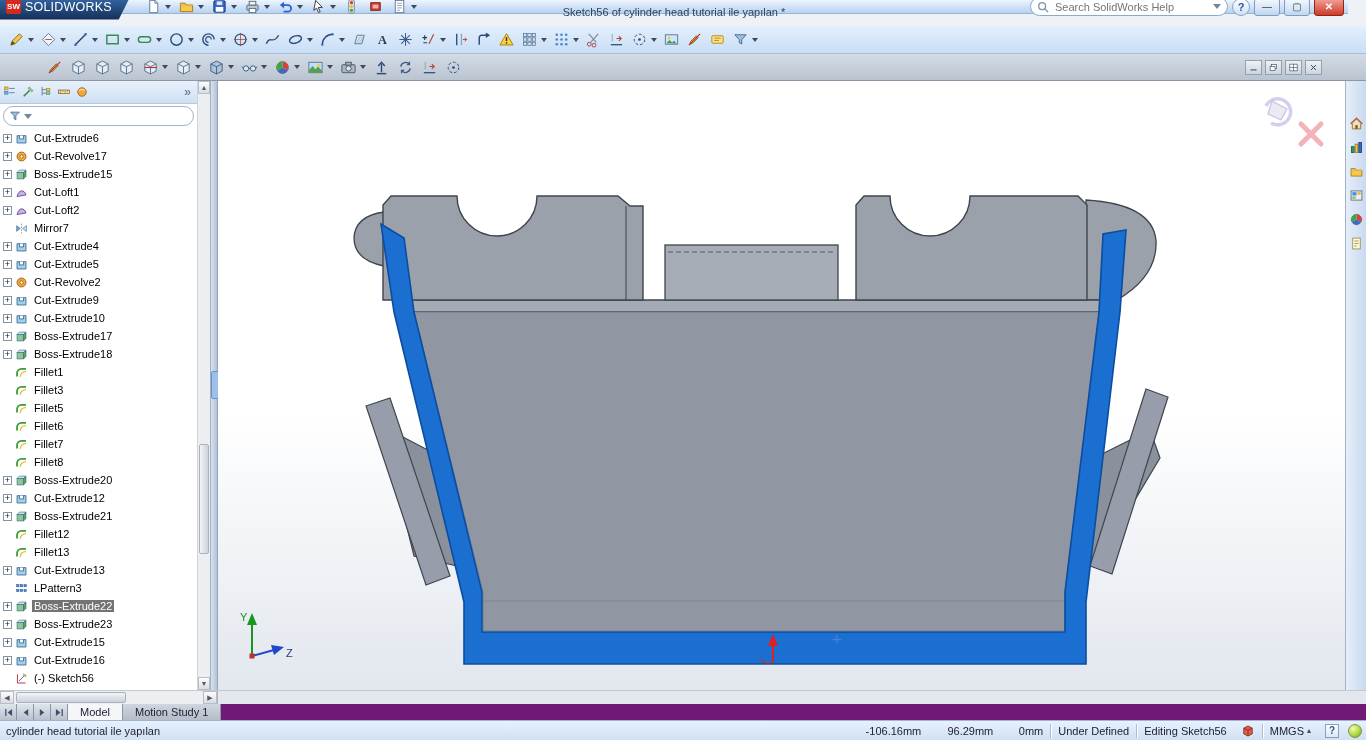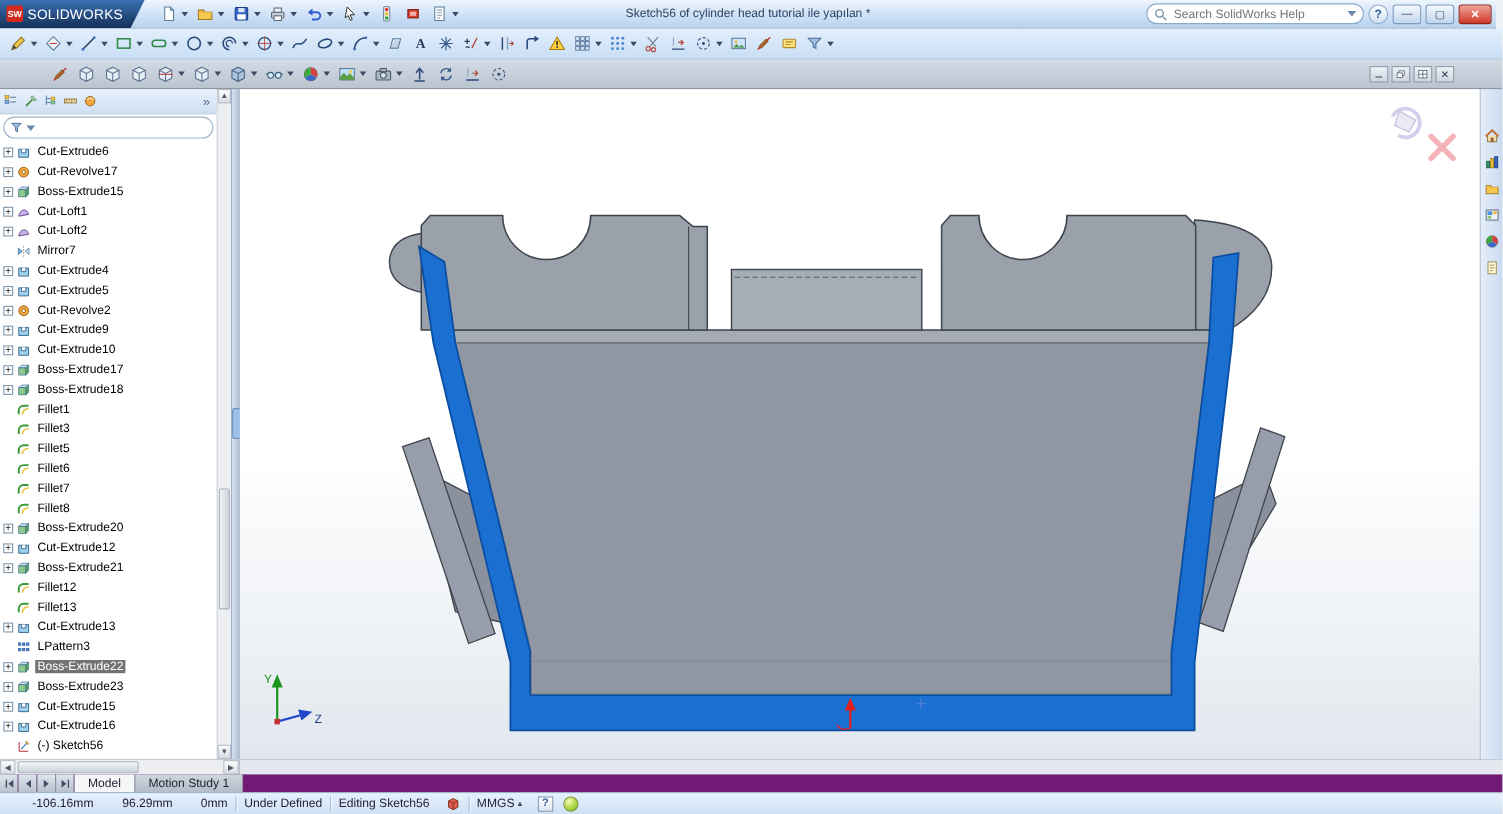--- a/index.html
+++ b/index.html
@@ -1,19 +1,19 @@
 <!DOCTYPE html>
 <html><head>
 <meta charset="utf-8">
 <style>
 *{box-sizing:border-box}
 html,body{margin:0;width:1366px;height:740px;overflow:hidden;font-family:"Liberation Sans",sans-serif;font-size:11px;background:#eef2f7;position:relative}
 
 
-.titlebar{position:absolute;top:0;left:0;right:6px;height:26px;background:linear-gradient(180deg,#eef5fd 0%,#cfe1f6 55%,#b9d3ef 100%);border-bottom:1px solid #96b4d6;display:flex;align-items:center;z-index:6}
+.titlebar{position:absolute;top:0;left:0;right:18px;height:14px;background:linear-gradient(180deg,#eef5fd 0%,#cfe1f6 55%,#b9d3ef 100%);border-bottom:1px solid #96b4d6;display:flex;align-items:center;z-index:6}
 .logo{height:26px;display:flex;align-items:center;gap:4px;padding:0 20px 0 6px;background:linear-gradient(180deg,#3a70b4,#142f56);clip-path:polygon(0 0,100% 0,calc(100% - 13px) 100%,0 100%);color:#fff}
 .logo-sq{width:15px;height:15px;border-radius:2px;background:#d42a1e;color:#fff;font-size:8px;font-weight:bold;display:flex;align-items:center;justify-content:center}
 .brand{font-weight:normal;font-size:12.5px;letter-spacing:.2px}
 .tb-icons{display:flex;align-items:center;margin-left:10px;gap:1px}
 .iconbtn{height:24px;display:flex;align-items:center;padding:0 3px;border-radius:2px}
 .ic{display:flex}
 .ic svg{display:block}
 .ddarr{width:0;height:0;border-left:3px solid transparent;border-right:3px solid transparent;border-top:4px solid #3a4a62;margin-left:3px}
 .win-title{position:absolute;left:50%;top:6px;transform:translateX(-50%);color:#2a4563;white-space:nowrap}
 .title-right{margin-left:auto;display:flex;align-items:center;gap:4px;padding-right:4px}
@@ -1162,20 +1162,21 @@
         <path d="M8 1v8" stroke="#40506a" stroke-width="1.4"></path>
       </svg>
     </div>
   <div id="doc-tabs" style="display:flex">
       <div class="dtab active">Model</div>
       <div class="dtab">Motion Study 1</div>
     </div>
 </div>
 
 <div class="statusbar">
+  <div class="sb-msg">cylinder head tutorial ile yapılan</div>
   <div class="sb-cell sb-coord w90">-106.16mm</div>
   <div class="sb-cell sb-coord w70">96.29mm</div>
   <div class="sb-cell sb-coord w48">0mm</div>
   <div class="sb-sep"></div>
   <div class="sb-cell">Under Defined</div>
   <div class="sb-sep"></div>
   <div class="sb-cell">Editing Sketch56</div>
   <div class="sb-cell" id="status-cube">
       <span class="ic">
         <svg width="17" height="17" viewBox="0 0 18 18">

